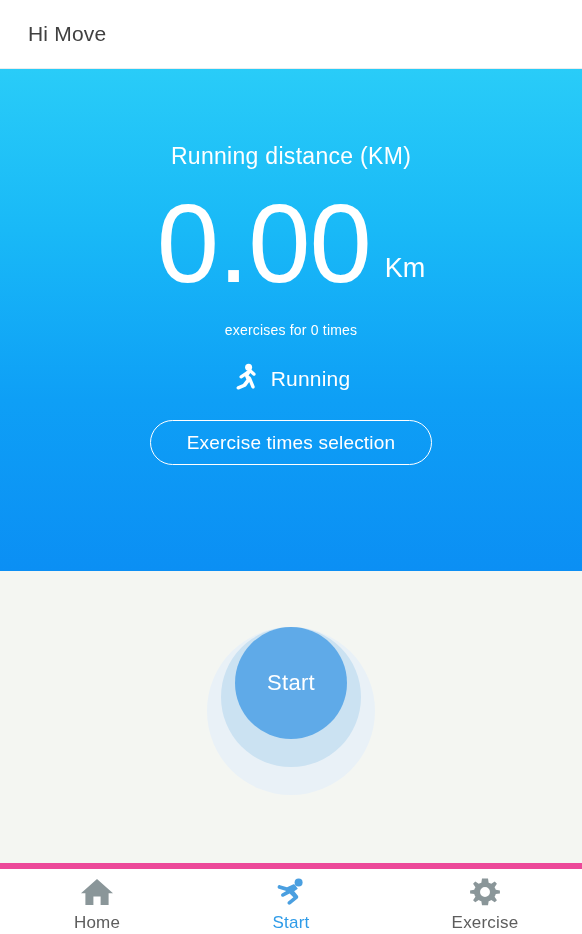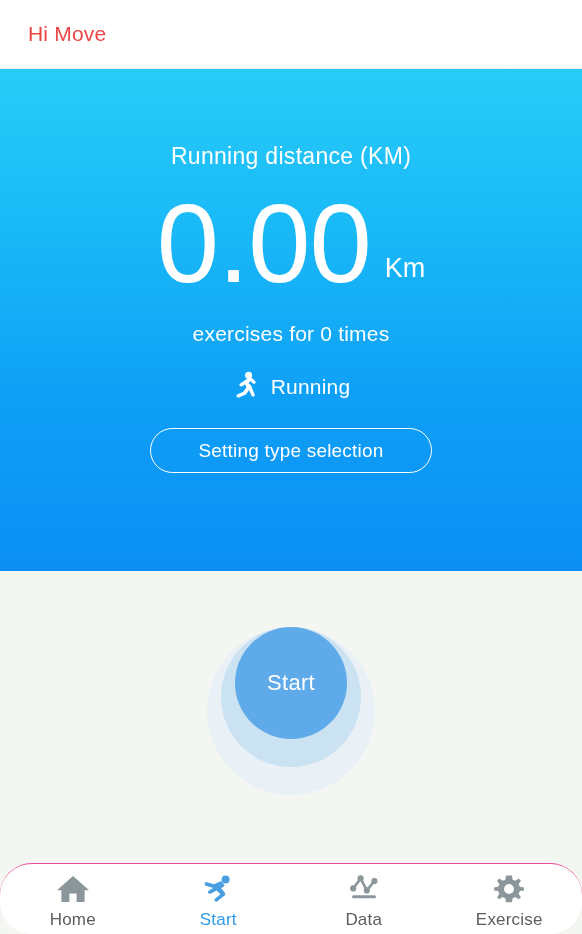--- a/index.html
+++ b/index.html
@@ -31,21 +31,21 @@
     height:69px;
     flex:0 0 69px;
     background:#FFFFFF;
     display:flex;
     align-items:center;
     padding-left:28px;
     border-bottom:1px solid #ECECEC;
   }
   .appbar-title {
     font-size:21px;
-    color:#ef4444;
+    color:#404040;
     letter-spacing:0.2px;
   }
 
   
   .hero {
     flex:0 0 502px;
     height:502px;
     background:linear-gradient(180deg, #29CCF8 0%, #19B9F7 32%, #0E9FF6 66%, #0B8FF4 100%);
     display:flex;
     flex-direction:column;
@@ -80,21 +80,21 @@
   .distance-unit {
     font-size:27px;
     font-weight:400;
     padding-bottom:13px;
     margin-left:14px;
     color:#FFFFFF;
   }
 
   .hero-sub {
     margin-top:27px;
-    font-size:21px;
+    font-size:14px;
     color:#FFFFFF;
     letter-spacing:0.2px;
     text-align:right;
   }
 
   .sport-row {
     margin-top:25px;
     display:flex;
     align-items:center;
     gap:13px;
@@ -166,23 +166,22 @@
     color:#FFFFFF;
     font-size:22px;
     letter-spacing:0.3px;
   }
 
   
   .tabbar {
     flex:0 0 71px;
     height:71px;
     background:#FFFFFF;
-    border-top:1px solid #ec4899;
-    display:flex;
-    border-radius:32px;
+    border-top:6px solid #ec4899;
+    display:flex;
   }
   .tab {
     flex:1 1 25%;
     display:flex;
     flex-direction:column;
     align-items:center;
     justify-content:center;
     gap:4px;
     cursor:pointer;
     padding-top:4px;
@@ -218,21 +217,21 @@
     <div class="sport-row">
       <span class="run-ico">
         <svg width="26" height="28" viewBox="0 0 26 28" aria-hidden="true">
           <circle cx="16.6" cy="4.2" r="3.5" fill="#FFFFFF"></circle>
           <path d="M13.4 9.1 L8.2 12.4 C7.4 12.9 7.2 13.9 7.7 14.7 C8.2 15.5 9.2 15.7 10 15.2 L13.0 13.3 L14.4 16.4 L11.0 21.0 L5.6 23.2 C4.7 23.6 4.3 24.6 4.6 25.5 C5.0 26.4 6.0 26.8 6.9 26.4 L13.3 23.8 C13.7 23.6 14.0 23.4 14.3 23.0 L17.2 19.1 L19.4 24.6 C19.8 25.5 20.8 25.9 21.7 25.6 C22.6 25.2 23.0 24.2 22.6 23.3 L19.2 14.9 C19.0 14.4 18.7 14.0 18.3 13.7 L16.6 12.4 L18.3 10.0 L21.0 12.4 C21.7 13.0 22.7 12.9 23.3 12.2 C23.9 11.5 23.8 10.5 23.1 9.9 L19.3 6.6 C18.6 6.0 17.7 5.9 16.9 6.3 L13.4 9.1 Z" fill="#FFFFFF"></path>
         </svg>
       </span>
       <span class="sport-name">Running</span>
     </div>
 
-    <button class="type-button">Setting type selection</button>
+    <button class="type-button">Exercise times selection</button>
   </div>
 
   <div class="start-area">
     <div class="start-wrap">
       <div class="ring-outer"></div>
       <div class="ring-inner"></div>
       <div class="start-core">
         <span class="start-label">Start</span>
       </div>
     </div>
@@ -252,33 +251,20 @@
     <div class="tab active">
       <span class="tab-icon">
         <svg width="34" height="30" viewBox="0 0 34 30" aria-hidden="true">
           <circle cx="24.6" cy="5.6" r="4.0" fill="#4A9FE0"></circle>
           <path d="M19.0 7.4 L13.0 10.2 L6.0 8.2 C5.0 7.9 4.0 8.5 3.7 9.5 C3.4 10.5 4.0 11.5 5.0 11.8 L12.2 14.0 L8.0 16.4 C7.1 16.9 6.8 18.0 7.3 18.9 C7.8 19.8 8.9 20.1 9.8 19.6 L15.6 16.4 L19.4 20.2 L14.2 24.4 C13.4 25.1 13.3 26.2 13.9 27.0 C14.6 27.8 15.7 27.9 16.5 27.2 L23.6 21.4 C24.4 20.8 24.5 19.6 23.9 18.8 L20.2 14.2 L23.8 11.8 L21.0 7.8 C20.6 7.2 19.7 7.0 19.0 7.4 Z" fill="#4A9FE0"></path>
         </svg>
       </span>
       <span class="tab-label">Start</span>
     </div>
 
-    <div class="tab">
-      <span class="tab-icon">
-        <svg width="34" height="30" viewBox="0 0 34 30" aria-hidden="true">
-          <path d="M6.2 14.4 L13.6 4.4 L19.8 16.4 L27.4 7.0" stroke="#8A9699" stroke-width="2.6" fill="none" stroke-linecap="round" stroke-linejoin="round"></path>
-          <circle cx="6.2" cy="14.4" r="3.1" fill="#8A9699"></circle>
-          <circle cx="13.6" cy="4.4" r="3.1" fill="#8A9699"></circle>
-          <circle cx="19.8" cy="16.4" r="3.1" fill="#8A9699"></circle>
-          <circle cx="27.4" cy="7.0" r="3.1" fill="#8A9699"></circle>
-          <rect x="5.0" y="21.2" width="24" height="3.0" rx="1.5" fill="#8A9699"></rect>
-        </svg>
-      </span>
-      <span class="tab-label">Data</span>
-    </div>
 
     <div class="tab">
       <span class="tab-icon">
         <svg width="34" height="30" viewBox="0 0 32 32" aria-hidden="true">
           <path d="M16 1.6 L19.2 1.6 L19.9 6.0 C20.9 6.3 21.9 6.7 22.7 7.3 L26.4 4.8 L28.7 7.1 L26.2 10.8 C26.8 11.6 27.2 12.6 27.5 13.6 L31.9 14.3 L31.9 17.5 L27.5 18.2 C27.2 19.2 26.8 20.2 26.2 21.0 L28.7 24.7 L26.4 27.0 L22.7 24.5 C21.9 25.1 20.9 25.5 19.9 25.8 L19.2 30.2 L16 30.2 L12.8 30.2 L12.1 25.8 C11.1 25.5 10.1 25.1 9.3 24.5 L5.6 27.0 L3.3 24.7 L5.8 21.0 C5.2 20.2 4.8 19.2 4.5 18.2 L0.1 17.5 L0.1 14.3 L4.5 13.6 C4.8 12.6 5.2 11.6 5.8 10.8 L3.3 7.1 L5.6 4.8 L9.3 7.3 C10.1 6.7 11.1 6.3 12.1 6.0 L12.8 1.6 Z M16 10.6 A5.3 5.3 0 1 0 16 21.2 A5.3 5.3 0 1 0 16 10.6 Z" fill="#8A9699"></path>
         </svg>
       </span>
       <span class="tab-label">Exercise</span>
     </div>
 

